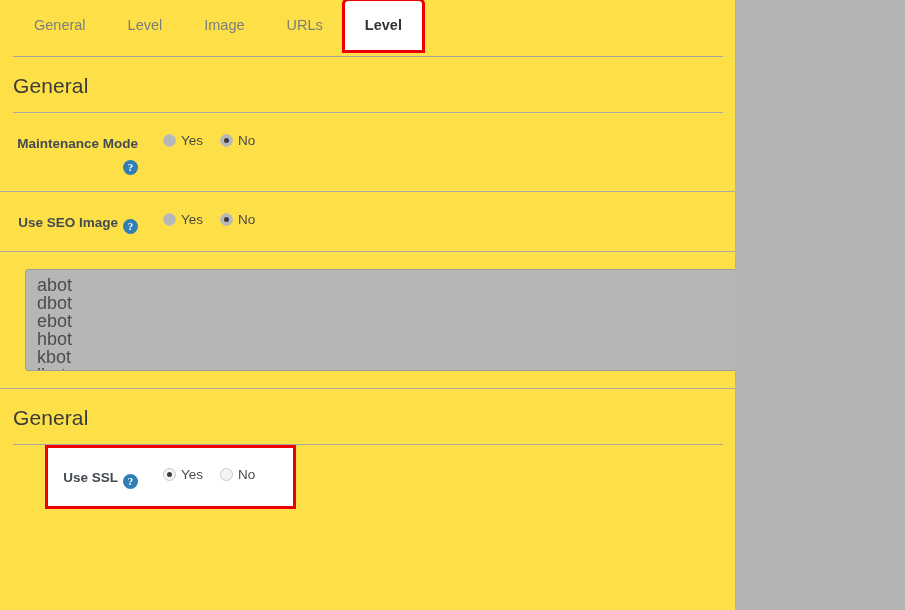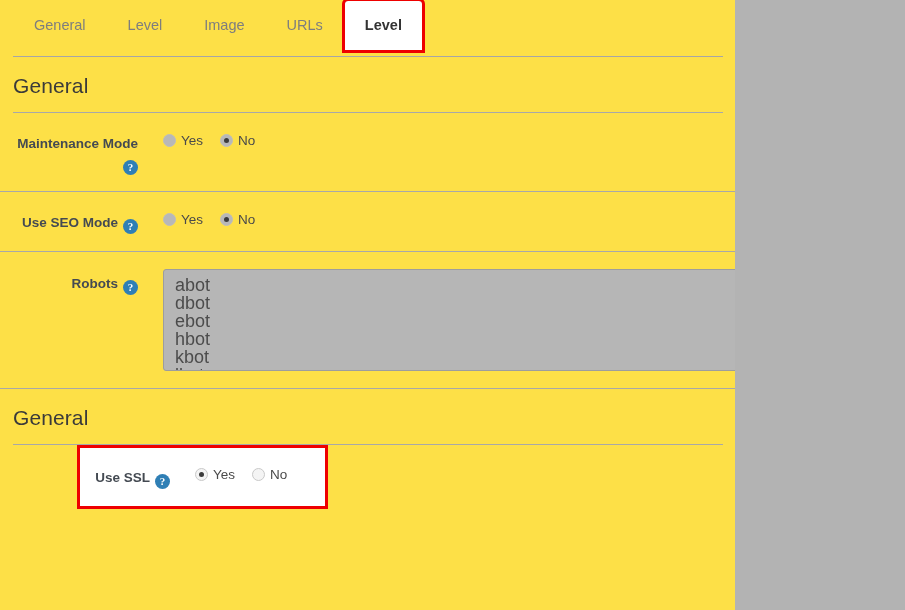--- a/index.html
+++ b/index.html
@@ -279,40 +279,37 @@
           <label class="radio-opt checked">
             <span class="radio-mark"></span>
             <span>No</span>
           </label>
         </div>
       </div>
     </div>
 
     <div class="row">
       <div class="rowlabel">
-        <span>Use SEO Mode</span><span class="help">?</span>
+        <span>Use SEO Image</span><span class="help">?</span>
       </div>
       <div class="rowfield">
         <div class="radios">
           <label class="radio-opt">
             <span class="radio-mark"></span>
             <span>Yes</span>
           </label>
           <label class="radio-opt checked">
             <span class="radio-mark"></span>
             <span>No</span>
           </label>
         </div>
       </div>
     </div>
 
     <div class="row" style="padding-top:17px;padding-bottom:17px;">
-      <div class="rowlabel">
-        <span>Robots</span><span class="help">?</span>
-      </div>
       <div class="rowfield">
         <div class="ta-wrap">
           <div class="ta-text">abot
 dbot
 ebot
 hbot
 kbot
 lbot</div>
           <div class="ta-scroll">
             <div class="ta-arrow up">
@@ -326,21 +323,21 @@
           <div class="ta-grip"></div>
         </div>
       </div>
     </div>
 
   </div>
 
   <h2 class="section-head">General</h2>
 
   <div class="rows">
-    <div class="row no-border" style="padding-top:18px;margin-left:32px;">
+    <div class="row no-border" style="padding-top:18px;">
 
       <div class="annot-box" style="left:45px; top:0px; width:251px; height:64px;"></div>
       <div class="rowlabel annot-inner white-bg" style="justify-content:flex-end;display:block;">
         <span>Use SSL</span><span class="help">?</span>
       </div>
       <div class="rowfield annot-inner white-bg">
         <div class="radios">
           <label class="radio-opt checked">
             <span class="radio-mark"></span>
             <span>Yes</span>

